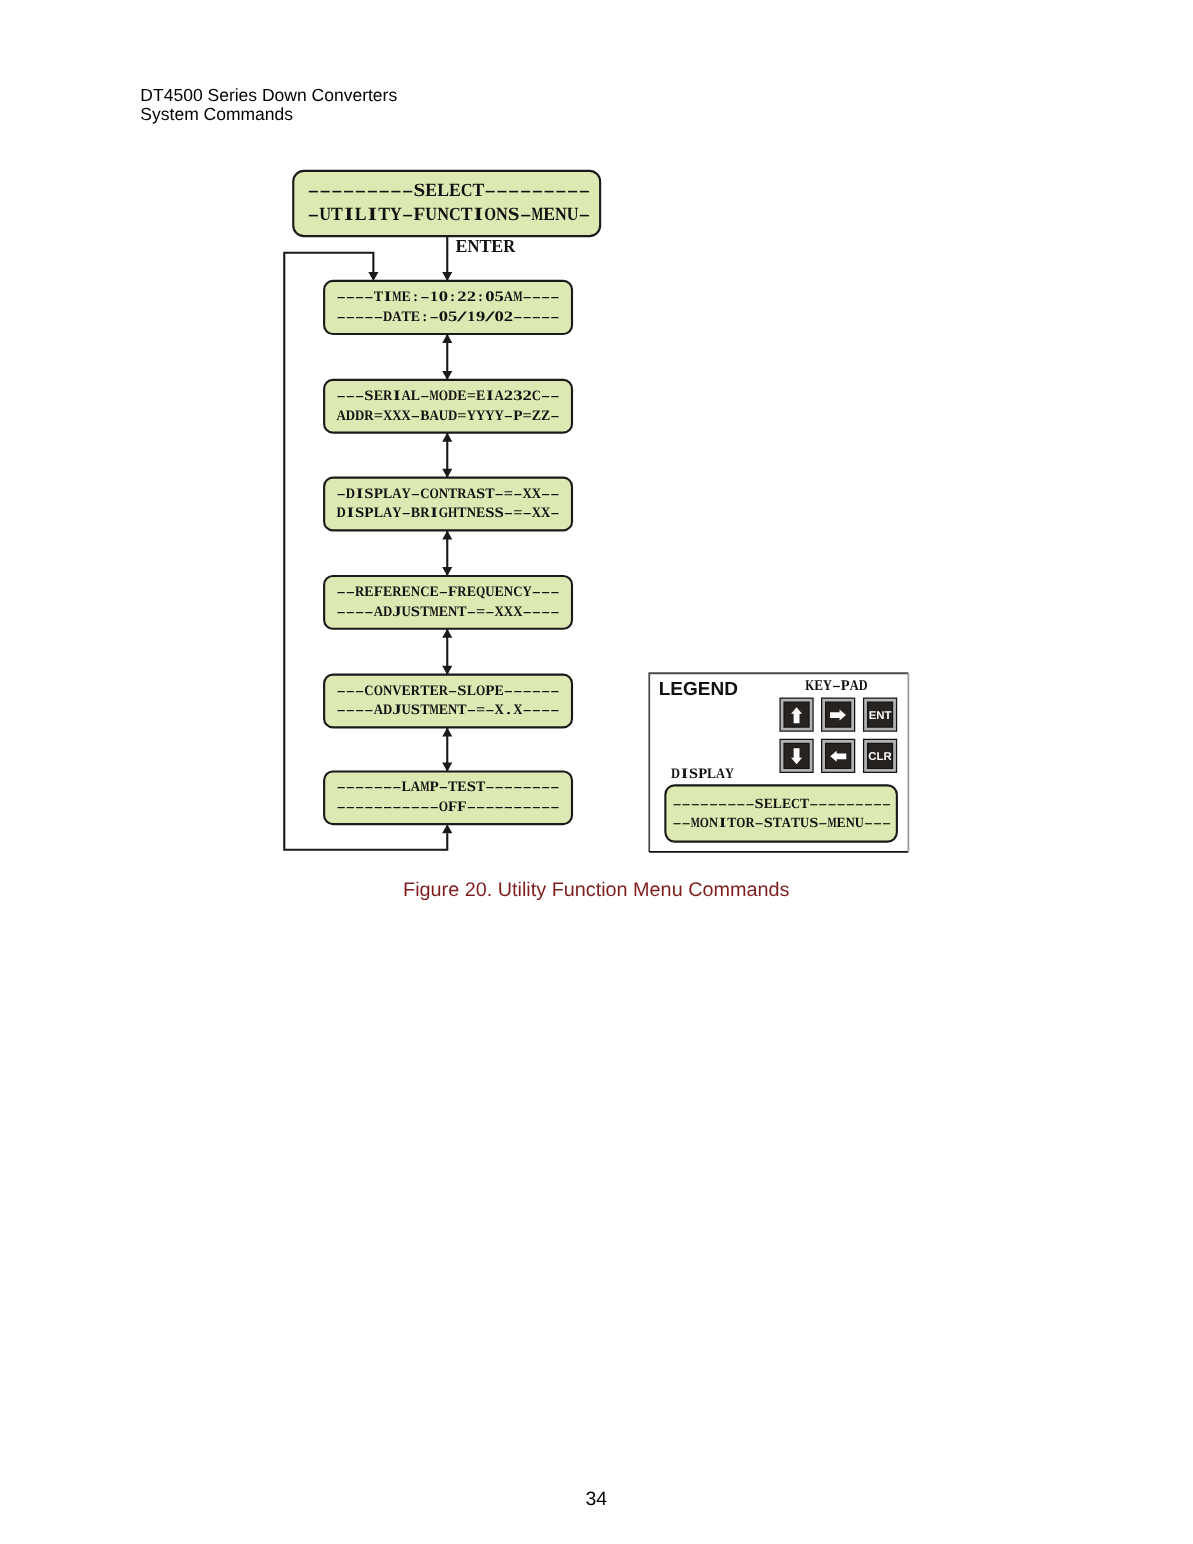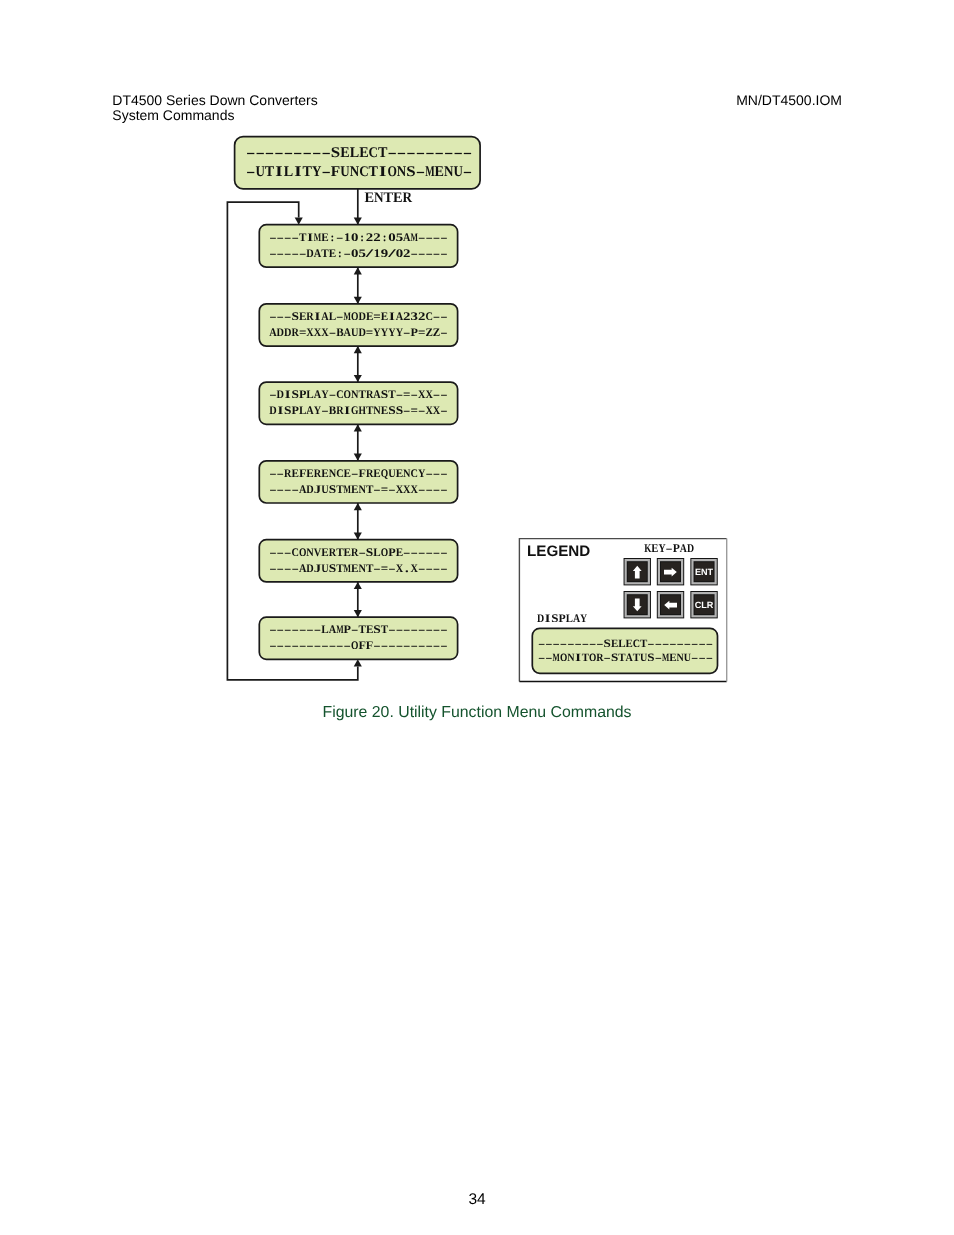--- a/index.html
+++ b/index.html
@@ -1,43 +1,42 @@
 <!DOCTYPE html>
 <html><head>
 <meta charset="utf-8">
 <style>
   html,body{margin:0;padding:0;background:#ffffff;}
   body{width:954px;height:1235px;position:relative;overflow:hidden;
        font-family:"Liberation Sans",sans-serif;
        -webkit-font-smoothing:antialiased;text-rendering:geometricPrecision;}
 
-  .hdr{position:absolute;font-size:14px;color:#000000;white-space:nowrap;line-height:15.6px;margin-top:24px;}
+  .hdr{position:absolute;font-size:14px;color:#000000;white-space:nowrap;line-height:15.6px;}
   #hdr-left{left:112.3px;top:68.5px;}
   #hdr-right{left:0;right:112px;top:68.5px;text-align:right;}
 
   #diagram{position:absolute;left:0;top:0;}
 
   #caption{position:absolute;left:0;right:0;top:703.8px;text-align:center;
-           font-size:15.85px;color:#14532d;}
+           font-size:15.85px;color:#7f1d1d;}
   #pageno{position:absolute;left:0;right:0;top:1191px;text-align:center;
           font-size:15.5px;color:#000000;}
 
   .lcdtext{font-family:"Liberation Serif",serif;font-weight:bold;font-size:11.9px;fill:#111111;}
   .legendtitle{font-family:"Liberation Sans",sans-serif;font-weight:bold;font-size:15.2px;fill:#111111;}
   .keylabel{font-family:"Liberation Sans",sans-serif;font-weight:bold;font-size:9.1px;fill:#ffffff;}
 </style>
 </head>
 <body>
 
 <div class="hdr" id="hdr-left">
   <div>DT4500 Series Down Converters</div>
   <div>System Commands</div>
 </div>
 <div class="hdr" id="hdr-right">
-  <div>MN/DT4500.IOM</div>
 </div>
 
 <svg id="diagram" width="954" height="1235" viewBox="0 0 954 1235">
   <g>
     <line x1="357.8" y1="188.9" x2="357.8" y2="224.7" stroke="#1a1a1a" stroke-width="1.7"></line>
     <path d="M 353.75 217.5 L 361.85 217.5 L 357.8 224.7 Z" fill="#1a1a1a"></path>
     <line x1="357.8" y1="267.2" x2="357.8" y2="303.9" stroke="#1a1a1a" stroke-width="1.7"></line>
     <path d="M 353.75 274.4 L 361.85 274.4 L 357.8 267.2 Z" fill="#1a1a1a"></path>
     <path d="M 353.75 296.7 L 361.85 296.7 L 357.8 303.9 Z" fill="#1a1a1a"></path>
     <line x1="357.8" y1="346.1" x2="357.8" y2="382.1" stroke="#1a1a1a" stroke-width="1.7"></line>

